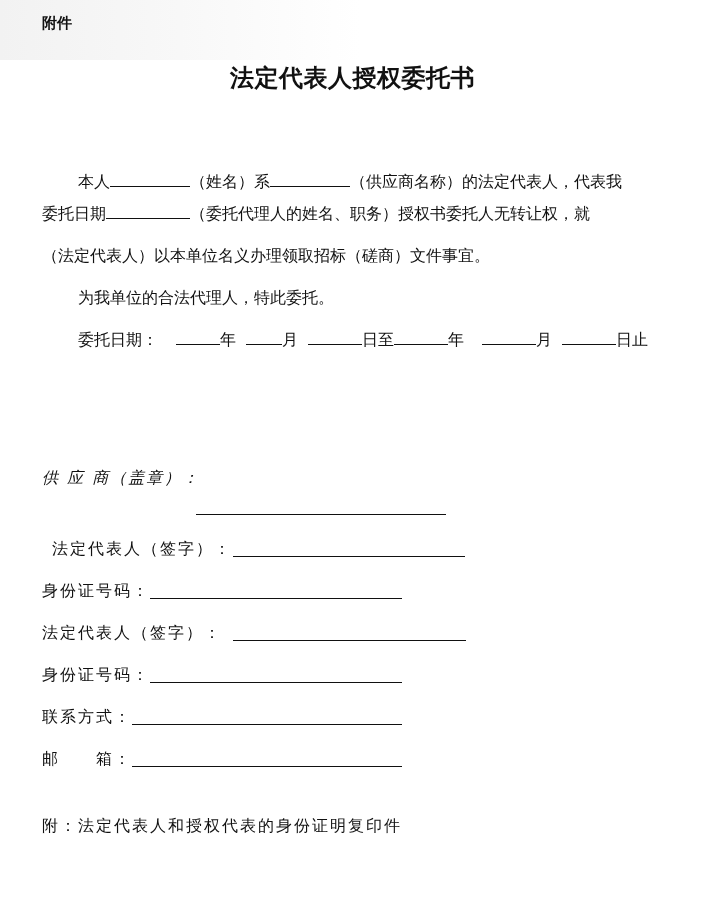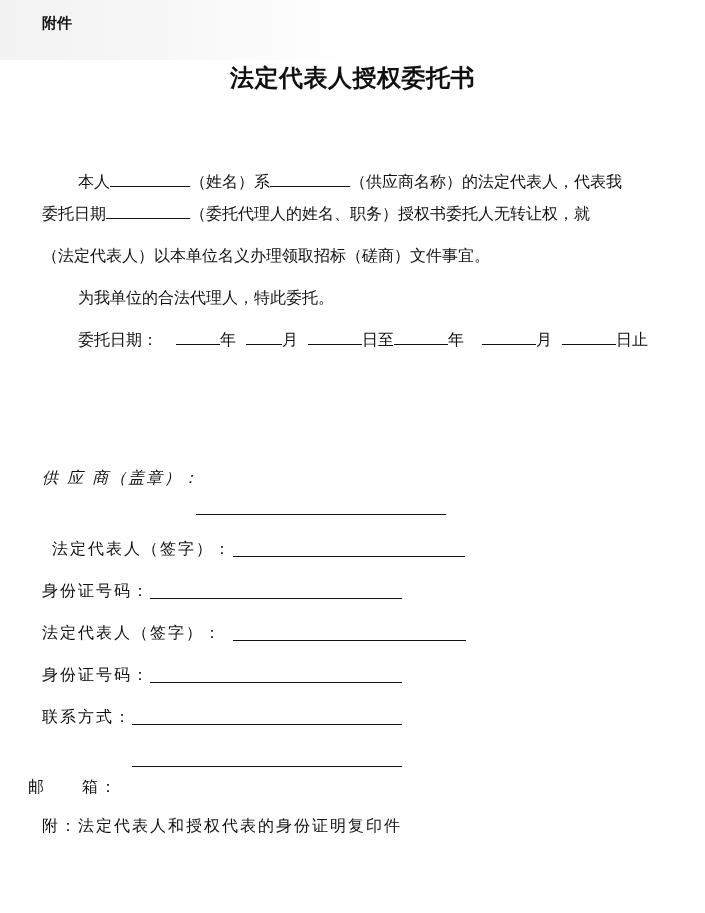--- a/index.html
+++ b/index.html
@@ -55,16 +55,16 @@
 
 <div class="abs sig" style="left:42px; top:623px;">法定代表人（签字）：</div>
 <div class="sigline" style="left:233px; top:640px; width:233px;"></div>
 
 <div class="abs sig" style="left:42px; top:665px;">身份证号码：</div>
 <div class="sigline" style="left:150px; top:682px; width:252px;"></div>
 
 <div class="abs sig" style="left:42px; top:707px;text-align:right;">联系方式：</div>
 <div class="sigline" style="left:132px; top:724px; width:270px;"></div>
 
-<div class="abs sig" style="left:28px; top:749px;margin-top:28px;">邮　　箱：</div>
+<div class="abs sig" style="left:42px; top:749px;">邮　　箱：</div>
 <div class="sigline" style="left:132px; top:766px; width:270px;"></div>
 
 <div class="abs sig" style="left:42px; top:816px;">附：法定代表人和授权代表的身份证明复印件</div>
 
 </body></html>

